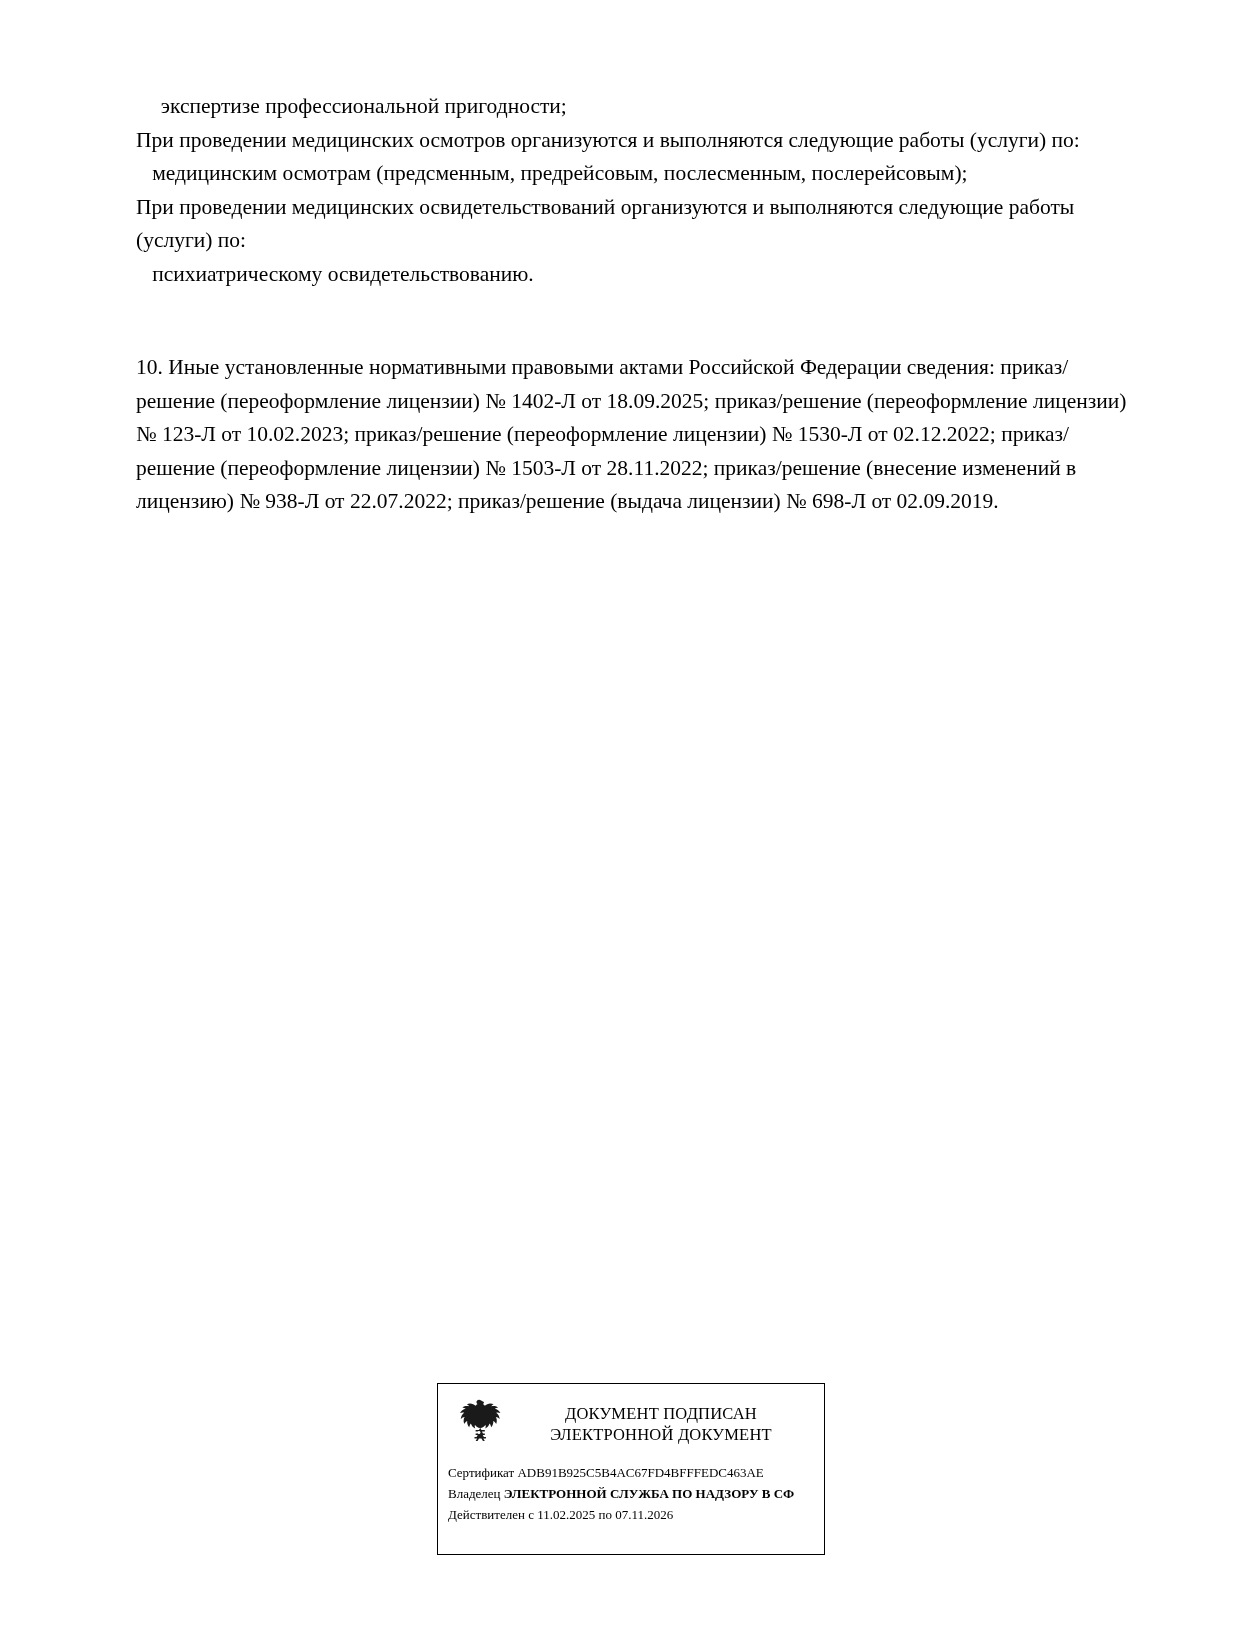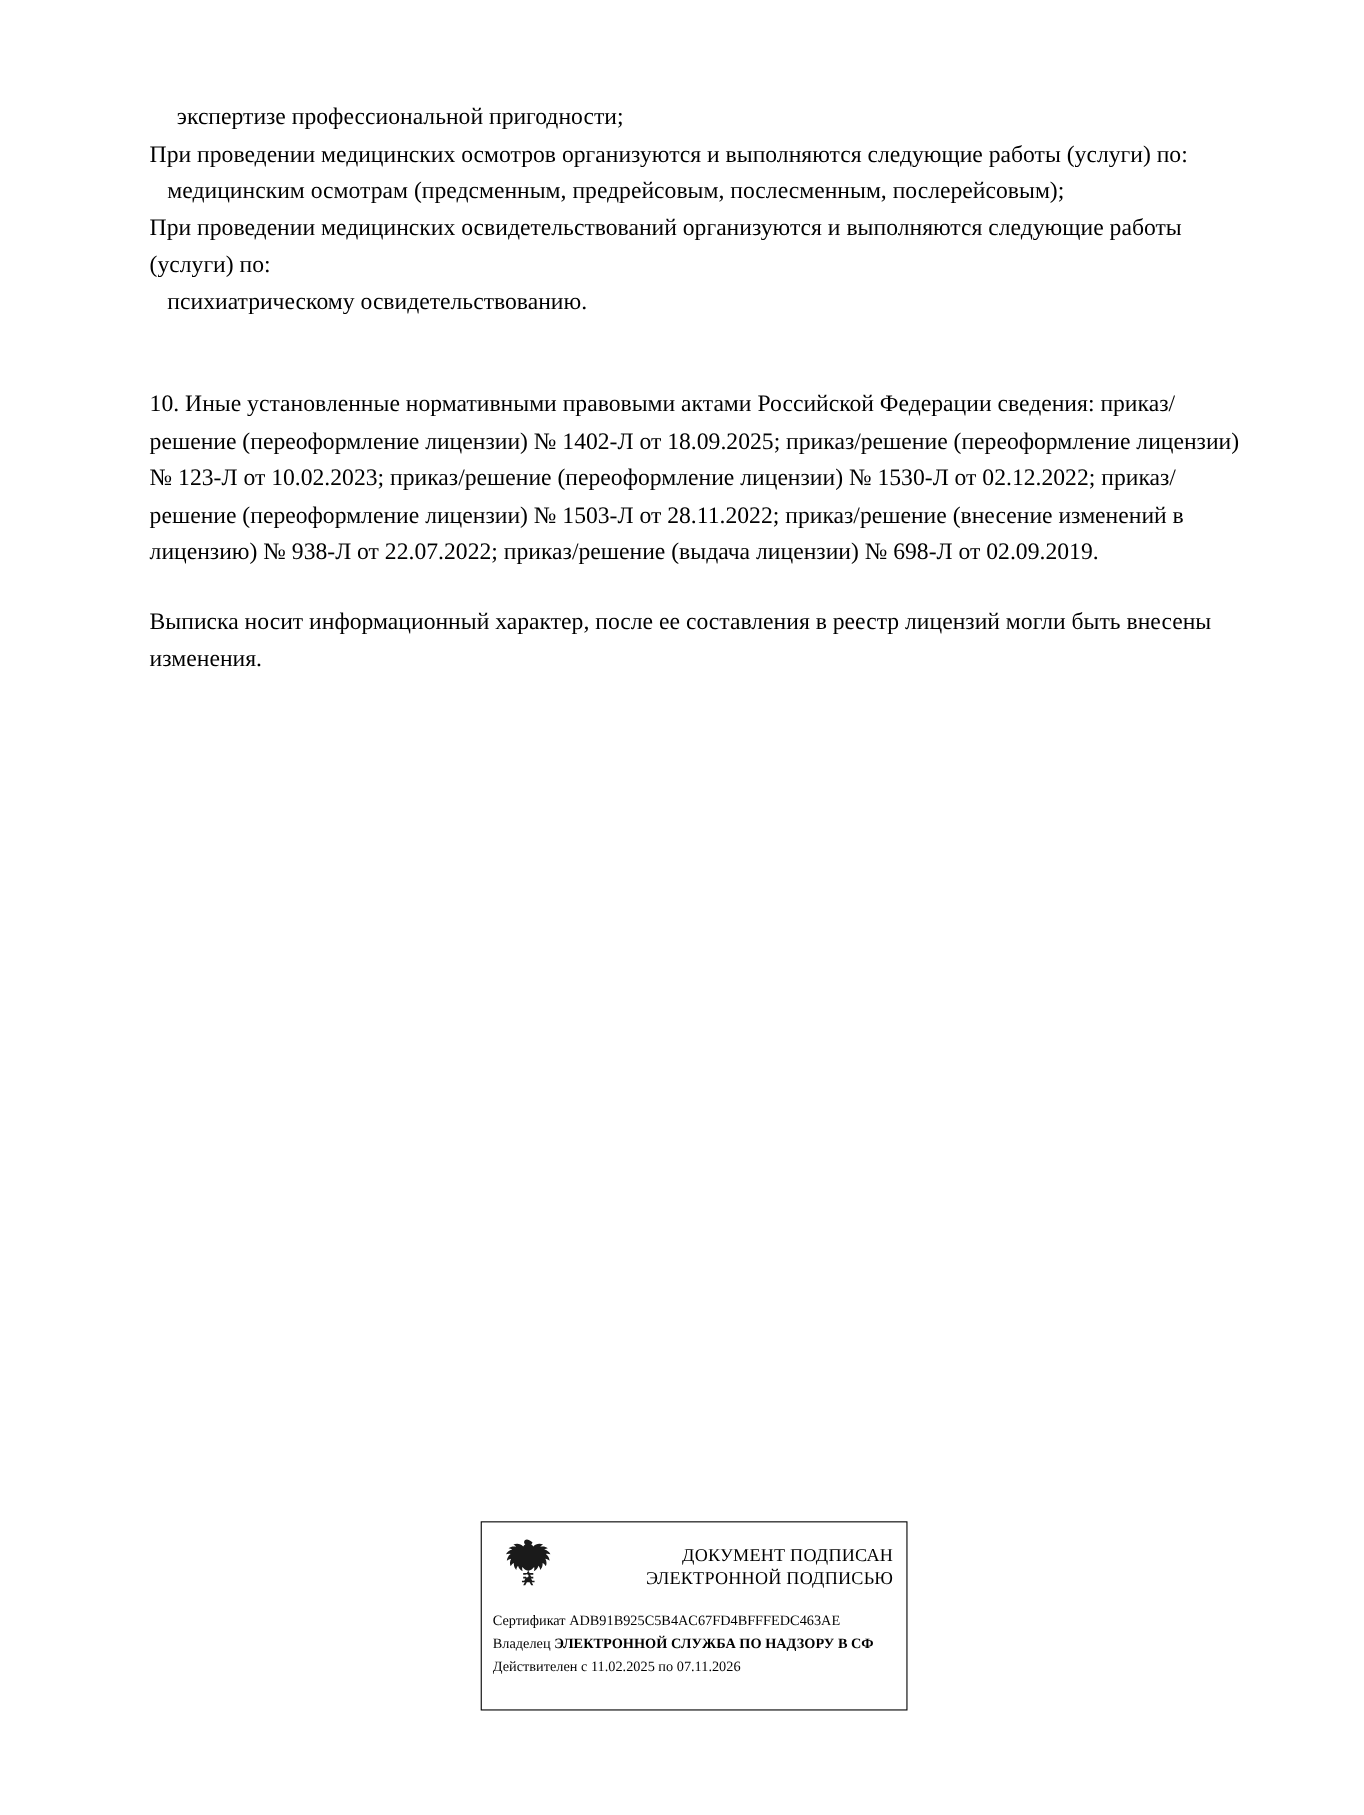--- a/index.html
+++ b/index.html
@@ -62,21 +62,21 @@
   .stamp-emblem {
     width: 62px;
     height: 62px;
     flex: 0 0 62px;
     display: flex;
     align-items: center;
     justify-content: center;
   }
   .stamp-title {
     flex: 1 1 auto;
-    text-align: right;
+    text-align: center;
     font-size: 16.5px;
     line-height: 21px;
     letter-spacing: 0.2px;
     padding-right: 4px;
   }
   .stamp-lines {
     padding: 4px 0 0 10px;
   }
   .stamp-line {
     font-size: 13px;
@@ -101,37 +101,36 @@
 
     <div class="gap-md"></div>
 
 
     <div class="gap-md"></div>
 
     <p class="para">10. Иные установленные нормативными правовыми актами Российской Федерации сведения: приказ/решение (переоформление лицензии) № 1402-Л от 18.09.2025; приказ/решение (переоформление лицензии) № 123-Л от 10.02.2023; приказ/решение (переоформление лицензии) № 1530-Л от 02.12.2022; приказ/решение (переоформление лицензии) № 1503-Л от 28.11.2022; приказ/решение (внесение изменений в лицензию) № 938-Л от 22.07.2022; приказ/решение (выдача лицензии) № 698-Л от 02.09.2019.</p>
 
     <div class="gap-md"></div>
 
-    <p class="para">Выписка носит информационный характер, после ее составления в реестр лицензий могли быть внесены изменения.</p>
 
   </div>
 
   <div class="stamp">
     <div class="stamp-top">
       <div class="stamp-emblem">
         <svg viewBox="0 0 64 64" width="60" height="60" aria-hidden="true">
           <g fill="#1a1a1a">
             <path d="M32 6c-1.6 0-2.7 1.1-2.7 2.5 0 1 .5 1.7 1.2 2.1-.9.5-1.6 1.2-2.1 2-1.5-1.6-3.6-2.6-5.9-2.6-1.3 0-2.5.3-3.6.8 1.2.4 2.1 1.2 2.6 2.2-2.4-.6-5.1-.2-7.2 1.3 1.4.1 2.6.6 3.5 1.4-2.6.5-4.9 2.2-6 4.6 1.5-.6 3-.7 4.4-.4-2.2 1.6-3.5 4-3.6 6.7 1.2-1.1 2.6-1.8 4.1-2-1.3 2.2-1.5 4.9-.4 7.3.7-1.4 1.8-2.5 3.1-3.1-.3 2.4.5 4.9 2.3 6.7.1-1.6.7-3 1.7-4.1.6 2.3 2.2 4.3 4.5 5.3-.5-1.3-.6-2.7-.3-4 1.3 1.9 3.3 3.2 5.6 3.6l-1.2 2.1h-3.6v1.7h3.1l-1.1 2h-2v1.6h2.2l-1.2 2.1h-2.2v1.6h2.8l-1.6 2.8h2l1.6-2.8h2.6l1.6 2.8h2l-1.6-2.8h2.8v-1.6h-2.2l-1.2-2.1h2.2v-1.6h-2l-1.1-2h3.1v-1.7h-3.6l-1.2-2.1c2.3-.4 4.3-1.7 5.6-3.6.3 1.3.2 2.7-.3 4 2.3-1 3.9-3 4.5-5.3 1 1.1 1.6 2.5 1.7 4.1 1.8-1.8 2.6-4.3 2.3-6.7 1.3.6 2.4 1.7 3.1 3.1 1.1-2.4.9-5.1-.4-7.3 1.5.2 2.9.9 4.1 2-.1-2.7-1.4-5.1-3.6-6.7 1.4-.3 2.9-.2 4.4.4-1.1-2.4-3.4-4.1-6-4.6.9-.8 2.1-1.3 3.5-1.4-2.1-1.5-4.8-1.9-7.2-1.3.5-1 1.4-1.8 2.6-2.2-1.1-.5-2.3-.8-3.6-.8-2.3 0-4.4 1-5.9 2.6-.5-.8-1.2-1.5-2.1-2 .7-.4 1.2-1.1 1.2-2.1C34.7 7.1 33.6 6 32 6z"></path>
             <path d="M32 39.5c-.9 0-1.6.7-1.6 1.6s.7 1.6 1.6 1.6 1.6-.7 1.6-1.6-.7-1.6-1.6-1.6z" fill="#fff"></path>
           </g>
         </svg>
       </div>
       <div class="stamp-title">
         <div>ДОКУМЕНТ ПОДПИСАН</div>
-        <div>ЭЛЕКТРОННОЙ ПОДПИСЬЮ</div>
+        <div>ЭЛЕКТРОННОЙ ДОКУМЕНТ</div>
       </div>
     </div>
     <div class="stamp-lines">
       <div class="stamp-line">
         <span>Сертификат</span>
         <span>ADB91B925C5B4AC67FD4BFFFEDC463AE</span>
       </div>
       <div class="stamp-line">
         <span>Владелец</span>
         <b>ЭЛЕКТРОННОЙ СЛУЖБА ПО НАДЗОРУ В СФ</b>

